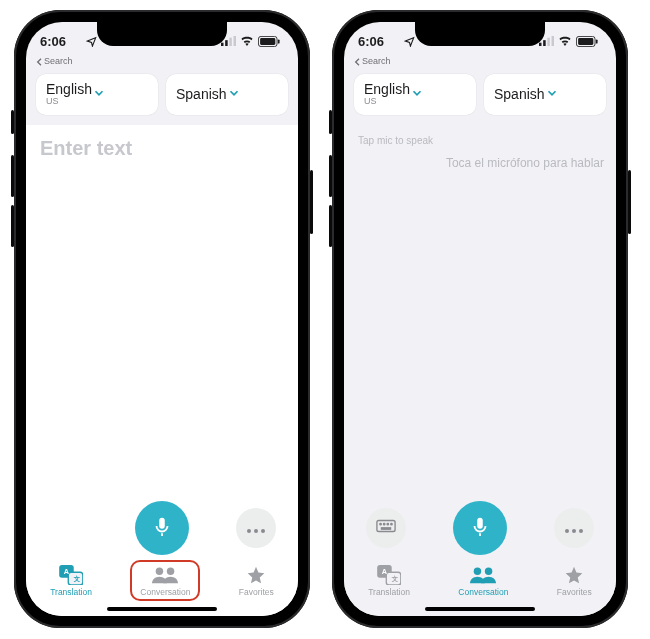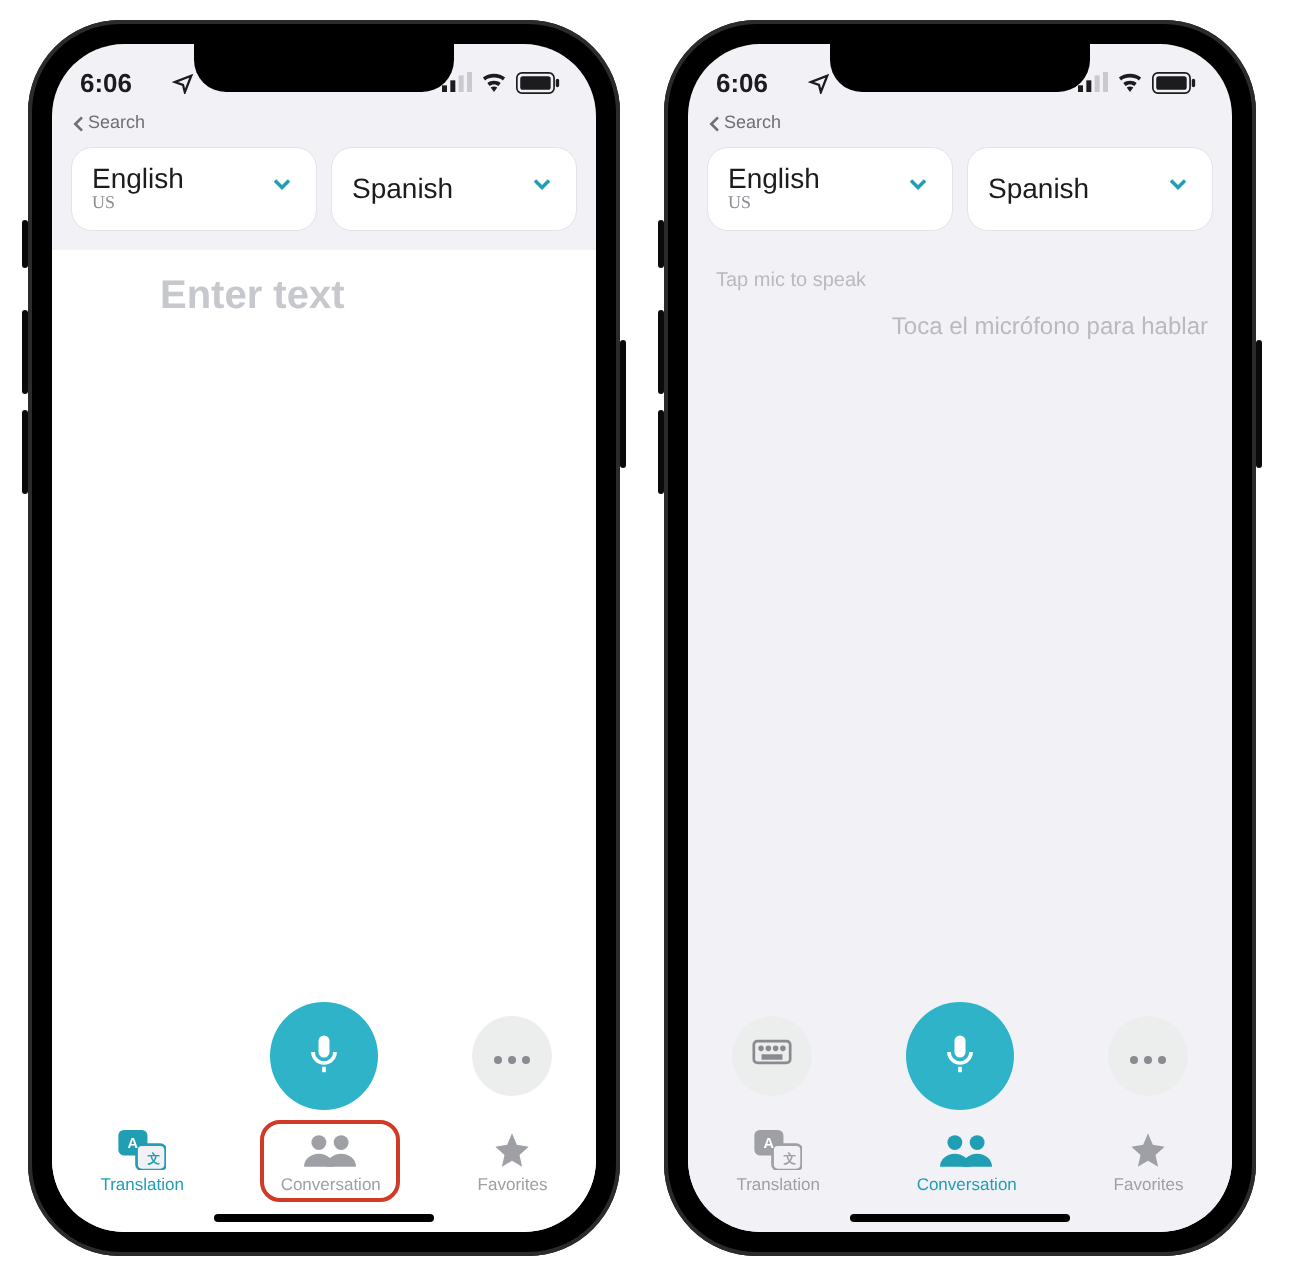--- a/index.html
+++ b/index.html
@@ -64,30 +64,30 @@
   .sr-ico{display:inline-flex;}
   .breadcrumb{
     font-size:9px;color:#6f6f74;padding:0 10px 2px;
     display:flex;align-items:flex-end;gap:2px;margin-top:-4px;
   }
   .lang-row{
     display:flex;gap:8px;padding:6px 10px 10px;
   }
   .lang-btn{
     flex:1;background:var(--white);border-radius:10px;
-    padding:8px 10px;display:flex;align-items:center;justify-content:space-between;
+    padding:8px 10px;display:flex;align-items:center;
     box-shadow:0 0 0 .5px #e3e3e8;
   }
   .lang-txt{display:flex;flex-direction:column;line-height:1.1;}
   .lang-main{font-size:14px;color:var(--ink);font-weight:500;}
-  .lang-sub{font-size:9px;color:#8c8c91;font-family:Liberation Serif, serif;}
+  .lang-sub{font-size:9px;color:#8c8c91;}
   .chev{color:var(--accent-dark);}
   .content{flex:1;background:var(--white);margin:0;}
   .content.pad{padding:12px 14px;}
-  .placeholder{font-size:20px;font-weight:600;color:var(--placeholder);margin-left:40px;}
+  .placeholder{font-size:20px;font-weight:600;color:var(--placeholder);}
   .prompt1{font-size:10px;color:var(--grey-text);padding:10px 14px 4px;}
   .prompt2{font-size:12px;color:var(--grey-text);text-align:right;padding:6px 12px;}
   .convo-bg{background:var(--bg);}
   
   .bottom{
     flex:0 0 124px;
     background:var(--white);
     display:flex;flex-direction:column;
     border-top:none;
   }

